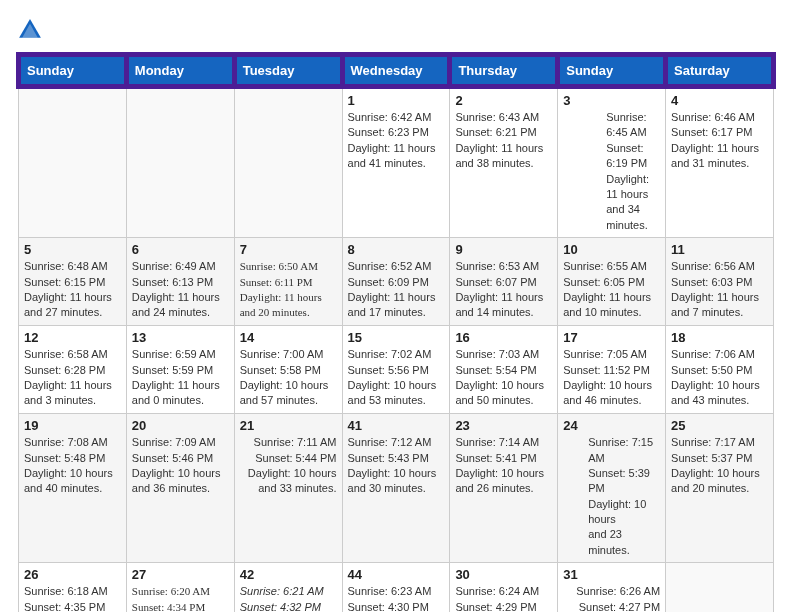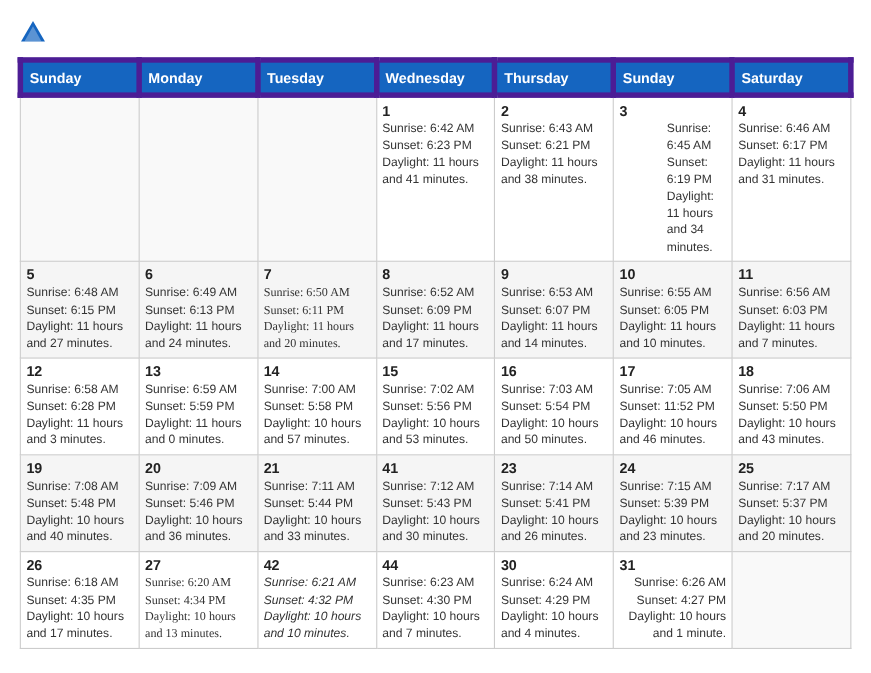--- a/index.html
+++ b/index.html
@@ -262,42 +262,42 @@
         </td>
         <td>
           <div class="day-num">20</div>
           <div class="day-info" style="white-space: pre-line;">Sunrise: 7:09 AM
 Sunset: 5:46 PM
 Daylight: 10 hours
 and 36 minutes.</div>
         </td>
         <td>
           <div class="day-num">21</div>
-          <div class="day-info" style="white-space: pre-line;">Sunrise: 7:11 AM
+          <div class="day-info" style="white-space: pre-line; text-align: right;">Sunrise: 7:11 AM
 Sunset: 5:44 PM
 Daylight: 10 hours
 and 33 minutes.</div>
         </td>
         <td>
           <div class="day-num">41</div>
           <div class="day-info" style="white-space: pre-line;">Sunrise: 7:12 AM
 Sunset: 5:43 PM
 Daylight: 10 hours
 and 30 minutes.</div>
         </td>
         <td>
           <div class="day-num">23</div>
           <div class="day-info" style="white-space: pre-line;">Sunrise: 7:14 AM
 Sunset: 5:41 PM
 Daylight: 10 hours
 and 26 minutes.</div>
         </td>
         <td>
           <div class="day-num">24</div>
-          <div class="day-info" style="white-space: pre-line;">Sunrise: 7:15 AM
+          <div class="day-info" style="white-space: pre-line; margin-left: 25px;">Sunrise: 7:15 AM
 Sunset: 5:39 PM
 Daylight: 10 hours
 and 23 minutes.</div>
         </td>
         <td>
           <div class="day-num">25</div>
           <div class="day-info" style="white-space: pre-line;">Sunrise: 7:17 AM
 Sunset: 5:37 PM
 Daylight: 10 hours
 and 20 minutes.</div>

